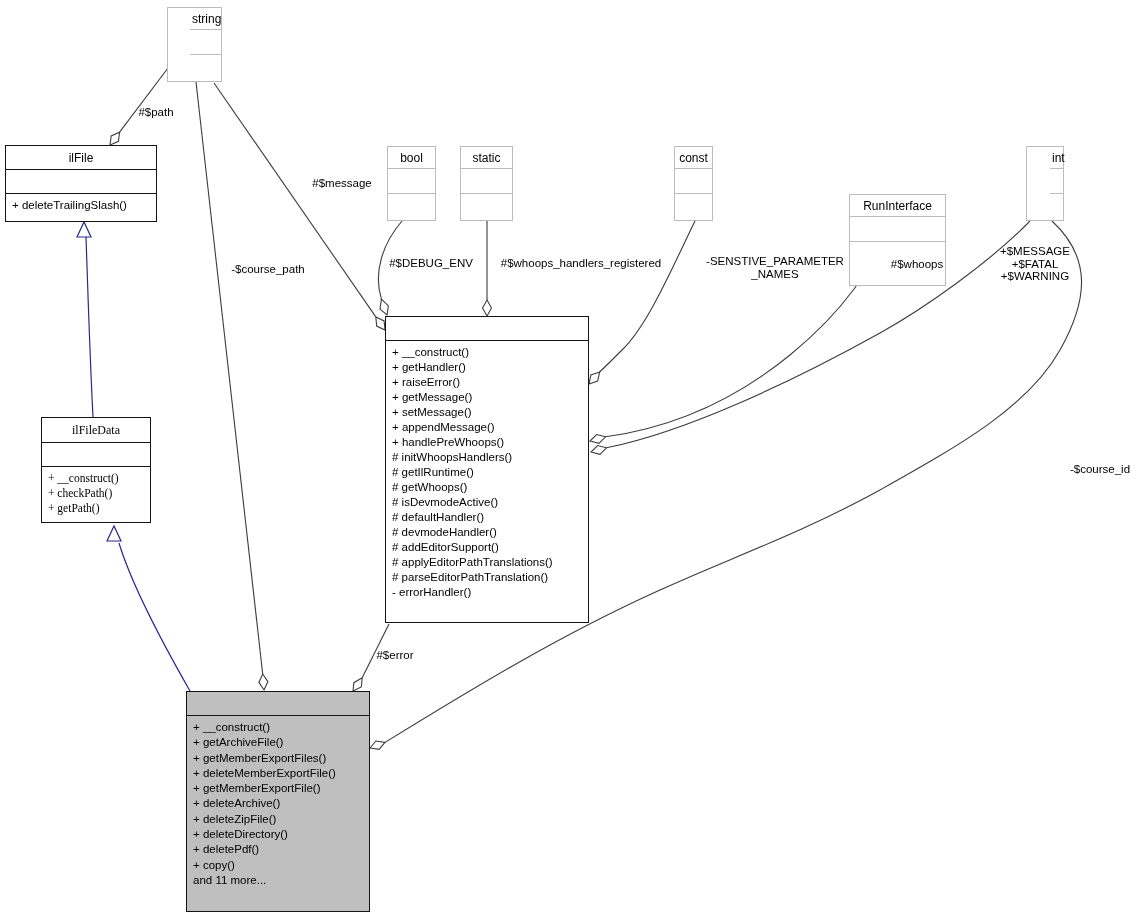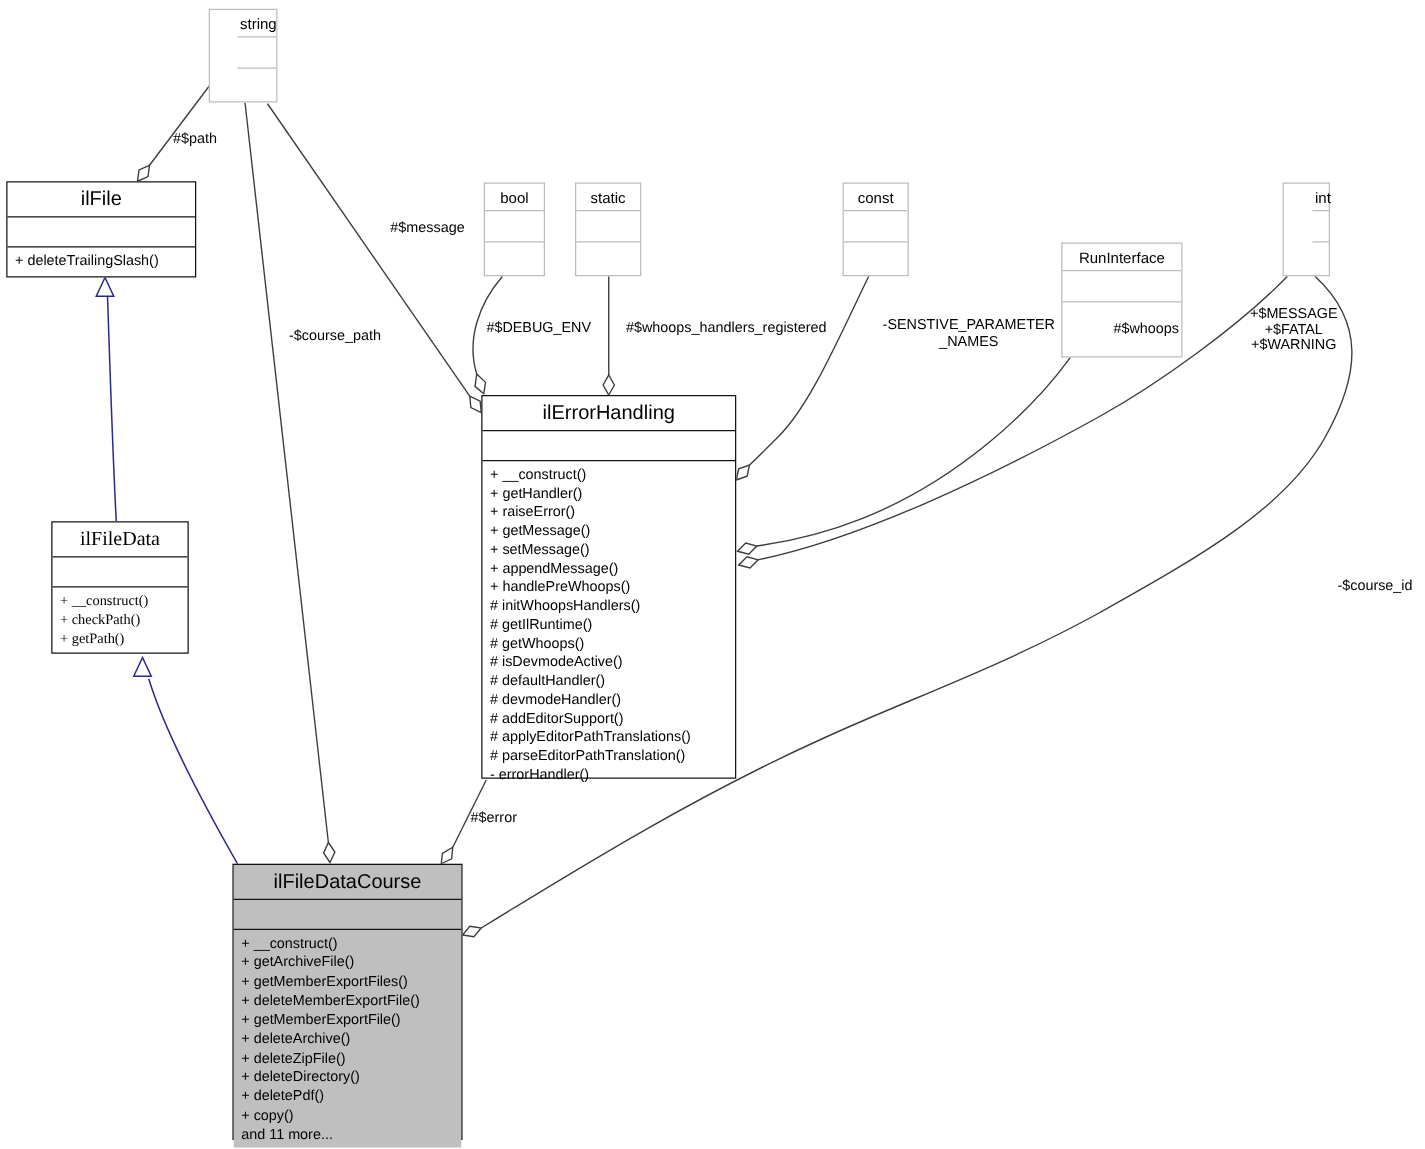--- a/index.html
+++ b/index.html
@@ -5,21 +5,21 @@
   * { box-sizing: border-box; }
   html,body { margin:0; padding:0; }
   body {
     width:1140px; height:919px; position:relative; overflow:hidden;
     background:#ffffff; font-family:"Liberation Sans", sans-serif; color:#000;
   }
   svg.edges { position:absolute; left:0; top:0; width:1140px; height:919px; }
 
   
   .cls { position:absolute; background:#fff; border:1.4px solid #141414; font-size:11.5px; }
-  .cls .hd { text-align:center; font-size:16px; padding:5px 3px 4px; border-bottom:1.4px solid #141414; white-space:nowrap; }
+  .cls .hd { text-align:center; font-size:12px; padding:5px 3px 4px; border-bottom:1.4px solid #141414; white-space:nowrap; }
   .cls .attrs { height:24px; border-bottom:1.4px solid #141414; }
   .cls .methods { padding:4px 6px 2px; line-height:15px; white-space:nowrap; }
   .cls.hl, .cls.hl .hd, .cls.hl .attrs, .cls.hl .methods { background:#bfbfbf; }
 
   
   .prim { position:absolute; background:#fff; border:1px solid #bcbcbc; font-size:12px; }
   .prim .hd { text-align:center; padding:4px 2px 3px; border-bottom:1px solid #bcbcbc; white-space:nowrap; }
   .prim .row { height:25px; }
   .prim .r1 { border-bottom:1px solid #bcbcbc; }
 
@@ -85,21 +85,21 @@
 <div class="prim" style="left:387px;top:146px;width:49px;height:75px;">
   <div class="hd">bool</div>
   <div class="row r1"></div>
   <div class="row"></div>
 </div>
 <div class="prim" style="left:460px;top:146px;width:53px;height:75px;">
   <div class="hd">static</div>
   <div class="row r1"></div>
   <div class="row"></div>
 </div>
-<div class="prim" style="left:674px;top:146px;width:53px;height:75px;">
+<div class="prim" style="left:674px;top:146px;width:39px;height:75px;">
   <div class="hd">const</div>
   <div class="row r1"></div>
   <div class="row"></div>
 </div>
 <div class="prim" style="left:849px;top:146px;width:97px;height:92px;margin-top:48px;">
   <div class="hd">RunInterface</div>
   <div class="row r1"></div>
   <div class="row"></div>
 </div>
 <div class="prim" style="left:1026px;top:146px;width:38px;height:75px;padding-left:23px;">
@@ -120,21 +120,20 @@
   <div class="hd">ilFileData</div>
   <div class="attrs"></div>
   <div class="methods">
     <div>+ __construct()</div>
     <div>+ checkPath()</div>
     <div>+ getPath()</div>
   </div>
 </div>
 
 <div class="cls" style="left:385px;top:316px;width:204px;height:307px;">
-  <div class="hd">ilErrorHandling</div>
   <div class="attrs"></div>
   <div class="methods">
     <div>+ __construct()</div>
     <div>+ getHandler()</div>
     <div>+ raiseError()</div>
     <div>+ getMessage()</div>
     <div>+ setMessage()</div>
     <div>+ appendMessage()</div>
     <div>+ handlePreWhoops()</div>
     <div># initWhoopsHandlers()</div>
@@ -144,21 +143,20 @@
     <div># defaultHandler()</div>
     <div># devmodeHandler()</div>
     <div># addEditorSupport()</div>
     <div># applyEditorPathTranslations()</div>
     <div># parseEditorPathTranslation()</div>
     <div>- errorHandler()</div>
   </div>
 </div>
 
 <div class="cls hl" style="left:186px;top:691px;width:184px;height:221px;">
-  <div class="hd">ilFileDataCourse</div>
   <div class="attrs"></div>
   <div class="methods" style="line-height:15.3px;">
     <div>+ __construct()</div>
     <div>+ getArchiveFile()</div>
     <div>+ getMemberExportFiles()</div>
     <div>+ deleteMemberExportFile()</div>
     <div>+ getMemberExportFile()</div>
     <div>+ deleteArchive()</div>
     <div>+ deleteZipFile()</div>
     <div>+ deleteDirectory()</div>

